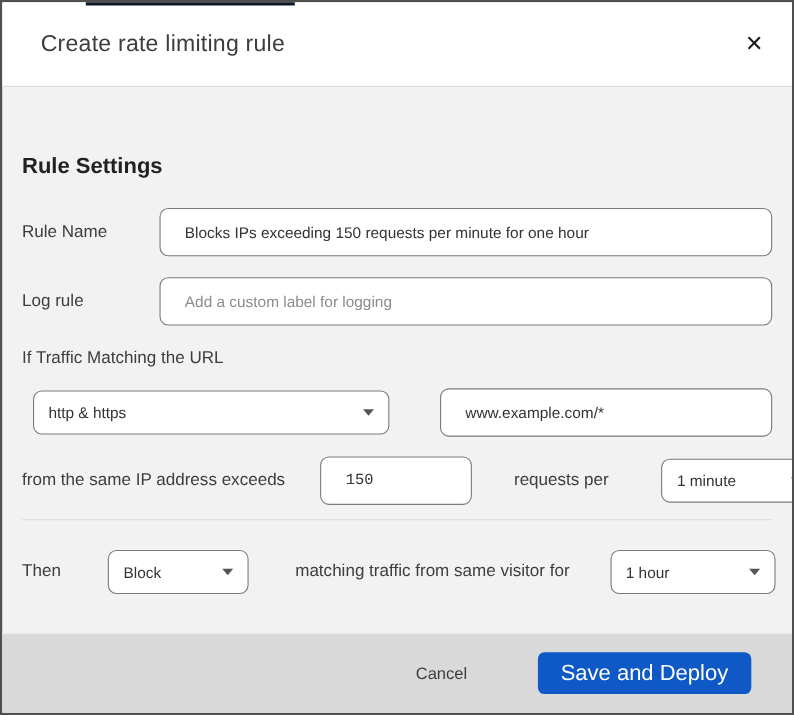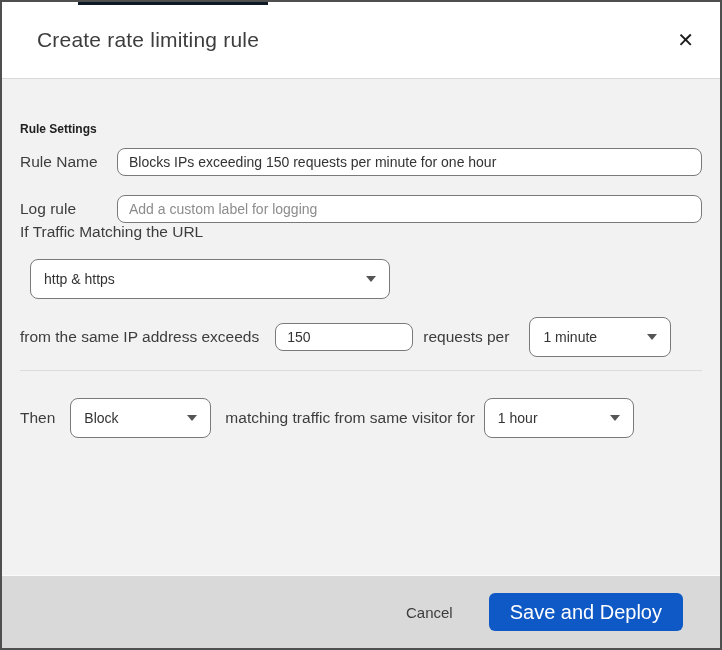--- a/index.html
+++ b/index.html
@@ -1,16 +1,16 @@
 <!DOCTYPE html>
 <html><head>
 <meta charset="utf-8">
 <style>
   html, body { margin: 0; padding: 0; background: #ffffff; }
-  * { box-sizing: border-box; }
+  * { box-sizing: border-box; gap: 28px; }
   .modal {
     width: 722px;
     height: 650px;
     border: 2px solid #4f4f4f;
     background: #f2f2f2;
     display: flex;
     flex-direction: column;
     position: relative;
     font-family: "Liberation Sans", sans-serif;
     overflow: hidden;
@@ -50,48 +50,48 @@
     padding: 4px 6px;
     font-family: "Liberation Sans", sans-serif;
     font-weight: 300;
   }
   
   .content {
     flex: 1;
     padding: 0 18px;
   }
   .section-heading {
-    margin-top: 43px;
-    font-size: 12px;
+    margin-top: 33px;
+    font-size: 20px;
     font-weight: 700;
     color: #212121;
   }
   .row { display: flex; align-items: center; }
   .label {
     font-size: 15.5px;
     color: #3d3d3d;
     flex-shrink: 0;
   }
   .field-label { width: 97px; }
   .text-input {
-    height: 28px;
+    height: 44px;
     border: 1px solid #7a7a7a;
     border-radius: 8px;
     background: #ffffff;
     font-size: 14px;
     color: #333333;
-    padding: 0 11px;
+    padding: 0 22px;
     outline: none;
     font-family: "Liberation Sans", sans-serif;
   }
   .text-input::placeholder { color: #8c8c8c; opacity: 1; }
   .grow { flex: 1; min-width: 0; }
-  .row-rule-name { margin-top: 12px; }
+  .row-rule-name { margin-top: 26px; }
   .row-log-label { margin-top: 19px; }
-  .intro-text { font-size: 15.5px; color: #3d3d3d; }
+  .intro-text { margin-top: 21px; font-size: 15.5px; color: #3d3d3d; }
   .row-scheme { margin-top: 18px; padding-left: 10px; }
   .dropdown {
     height: 40px;
     border: 1px solid #7a7a7a;
     border-radius: 8px;
     background: #ffffff;
     display: flex;
     align-items: center;
     justify-content: space-between;
     padding: 0 13px;
@@ -100,43 +100,43 @@
     cursor: pointer;
     flex-shrink: 0;
   }
   .caret {
     width: 0; height: 0;
     border-left: 5px solid transparent;
     border-right: 5px solid transparent;
     border-top: 6px solid #555555;
     margin-left: 10px;
   }
-  .dd-scheme { width: 360px; margin-right: 18px; }
+  .dd-scheme { width: 324px; margin-right: 18px; }
   .row-threshold { margin-top: 18px; }
-  .threshold-input { width: 138px; margin-left: 16px; }
+  .threshold-input { width: 138px; margin-left: 4px; font-family: Liberation Mono, monospace; }
   .suffix-text { margin-left: 10px; }
   .dd-period { width: 142px; margin-left: 20px; }
   .advanced-link {
     margin-top: 25px;
     display: inline-flex;
     align-items: center;
     gap: 7px;
     color: #1061c3;
     font-size: 15.5px;
     cursor: pointer;
   }
   .advanced-arrow { font-size: 12px; line-height: 1; padding-top: 1px; }
   .divider {
     margin-top: 13px;
     border: none;
     border-top: 1px solid #dcdcdc;
     height: 0;
   }
   .row-action { margin-top: 27px; }
-  .dd-action { width: 141px; margin-left: 15px; }
+  .dd-action { width: 128px; margin-left: 15px; }
   .action-mid-text { margin-left: 14px; }
   .dd-duration { width: 150px; margin-left: 9px; }
   
   .footer {
     height: 73px;
     flex-shrink: 0;
     background: #d9d9d9;
     border-top: 1px solid #fafafa;
     display: flex;
     align-items: center;
@@ -190,20 +190,21 @@
       <input class="text-input grow" type="text" placeholder="Add a custom label for logging" style="">
     </div>
 
     <div class="intro-text">If Traffic Matching the URL</div>
 
     <div class="row row-scheme">
       <div class="dropdown dd-scheme">
         <span>http &amp; https</span>
         <span class="caret"></span>
       </div>
+      <input class="text-input grow" type="text" value="www.example.com/*" style="">
     </div>
 
     <div class="row row-threshold">
       <span class="label">from the same IP address exceeds</span>
       <input class="text-input threshold-input" type="text" value="150" style="">
       <span class="label suffix-text">requests per</span>
       <div class="dropdown dd-period">
         <span>1 minute</span>
         <span class="caret"></span>
       </div>

